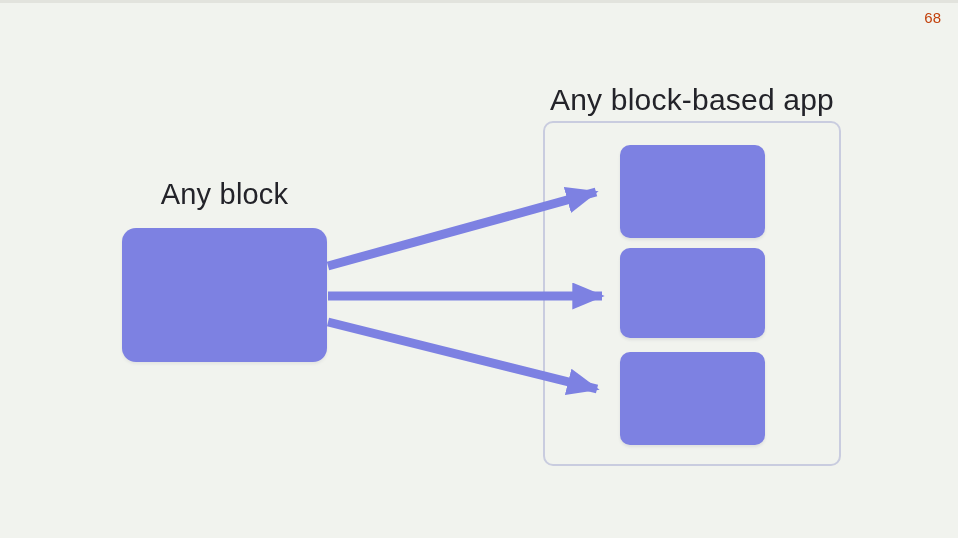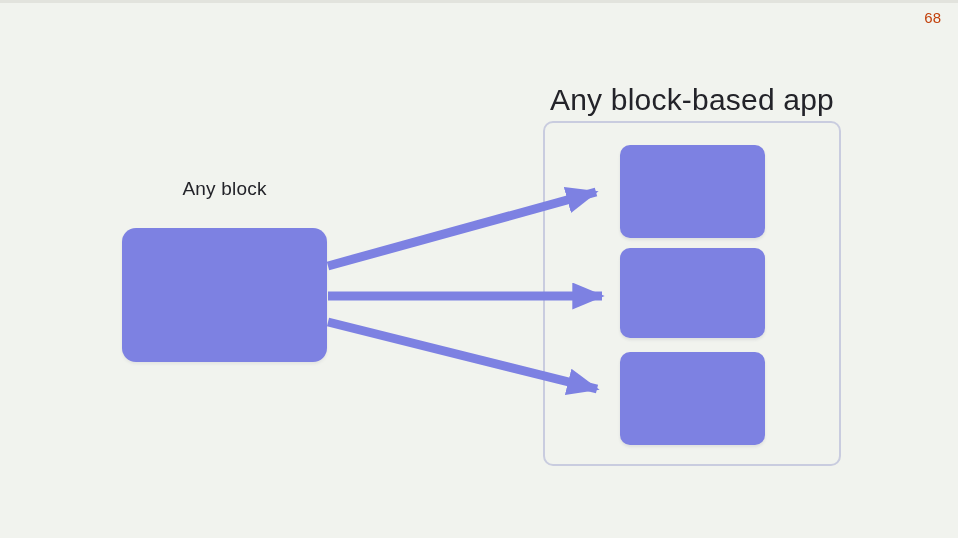--- a/index.html
+++ b/index.html
@@ -24,21 +24,21 @@
     right: 17px;
     font-size: 15px;
     color: #c2410c;
   }
   .source-label {
     position: absolute;
     left: 122px;
     top: 178px;
     width: 205px;
     text-align: center;
-    font-size: 19px;
+    font-size: 29px;
     font-weight: 500;
     letter-spacing: 0.2px;
     color: #232329;
   }
   .target-title {
     position: absolute;
     left: 692px;
     top: 70px;
     transform: translateX(-50%);
     white-space: nowrap;

